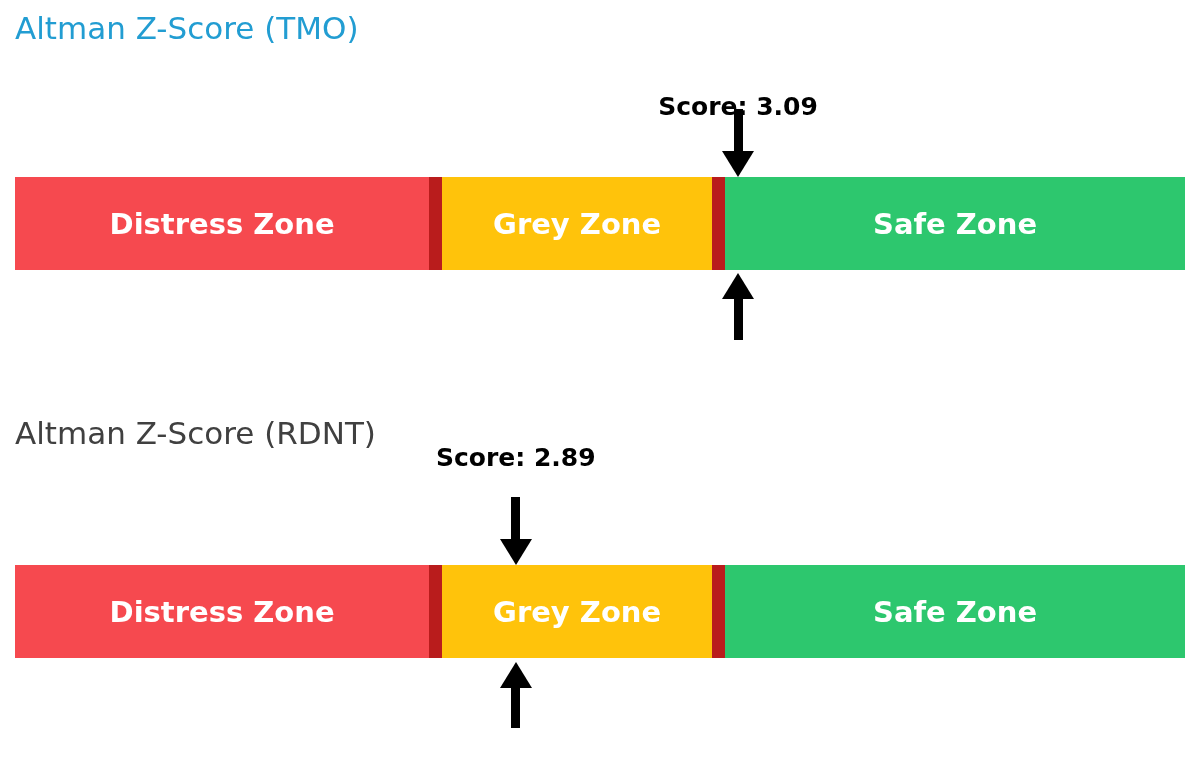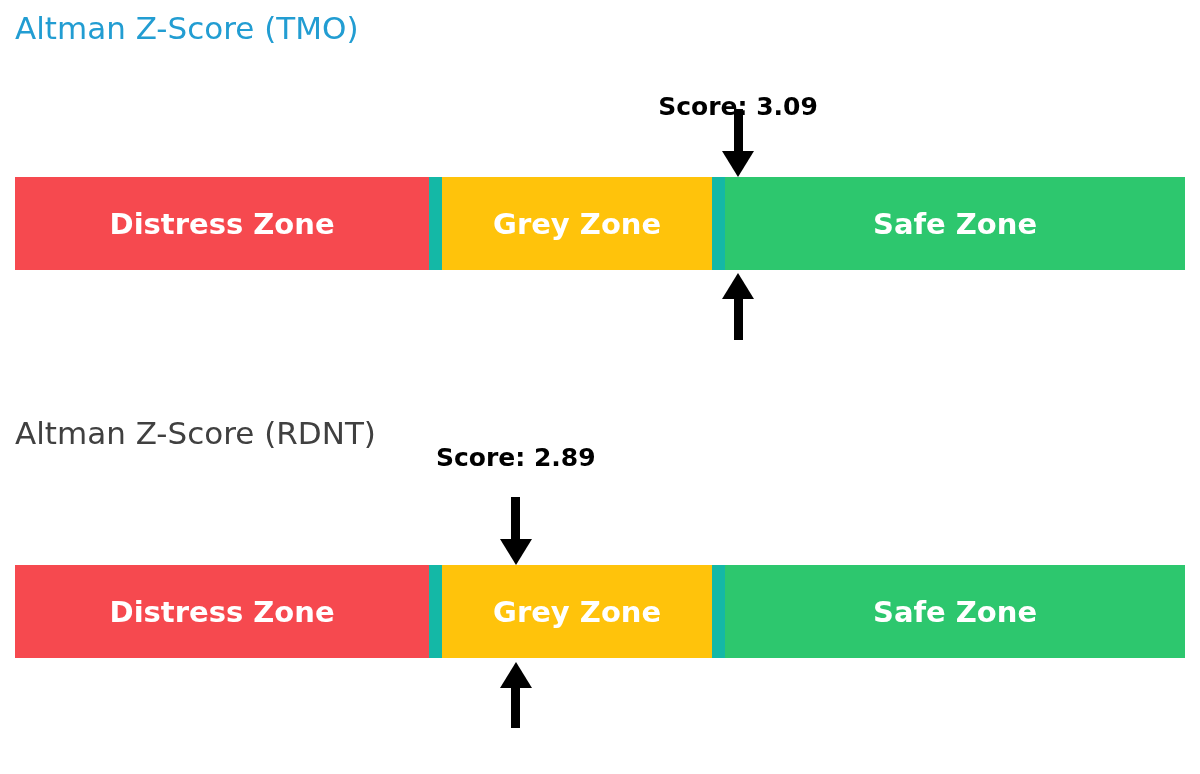--- a/index.html
+++ b/index.html
@@ -63,21 +63,21 @@
     border-right: 16px solid transparent;
     border-bottom: 26px solid #000000;
   }
   .zone-bar {
     position: absolute;
     left: 0;
     width: 100%;
     height: 93px;
     display: flex;
     gap: 13px;
-    background: #14b8a6;
+    background: #b91c1c;
   }
   .zone {
     display: flex;
     align-items: center;
     justify-content: center;
     min-width: 0;
   }
   .zone-label {
     color: #ffffff;
     font-weight: bold;

